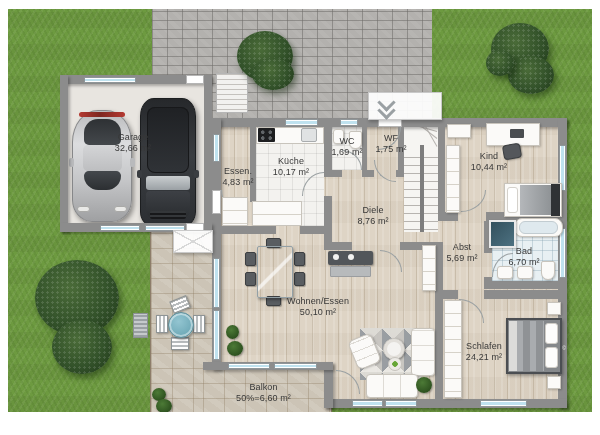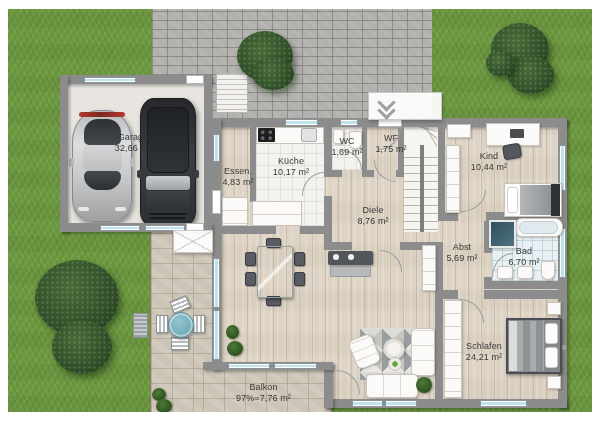--- a/index.html
+++ b/index.html
@@ -274,27 +274,31 @@
       <span>10,44 m²</span>
   </div>
   <div class="lbl" style="left:462px;top:242px;">
     <span>Abst</span>
       <span>5,69 m²</span>
   </div>
   <div class="lbl" style="left:524px;top:246px;">
     <span>Bad</span>
       <span>6,70 m²</span>
   </div>
+  <div class="lbl" style="left:318px;top:296px;">
+    <span>Wohnen/Essen</span>
+      <span>50,10 m²</span>
+  </div>
   <div class="lbl" style="left:484px;top:341px;">
     <span>Schlafen</span>
       <span>24,21 m²</span>
   </div>
   <div class="lbl" style="left:253px;top:382px;padding-left:21px;">
     <span>Balkon</span>
-      <span>97%=7,76 m²</span>
+      <span>50%=6,60 m²</span>
   </div>
 
   <div class="abs" style="left:558px;top:345px;width:9px;height:58px;writing-mode:vertical-rl;font-size:5px;color:rgba(255,255,255,.85);letter-spacing:1px;overflow:hidden;">©</div>
 
   <div class="frame" style="left:0;top:0;width:600px;height:9px;"></div>
   <div class="frame" style="left:0;top:0;width:8px;height:435px;"></div>
   <div class="frame" style="left:592px;top:0;width:8px;height:435px;"></div>
   <div class="frame" style="left:0;top:412px;width:600px;height:23px;"></div>
 </div>
 

